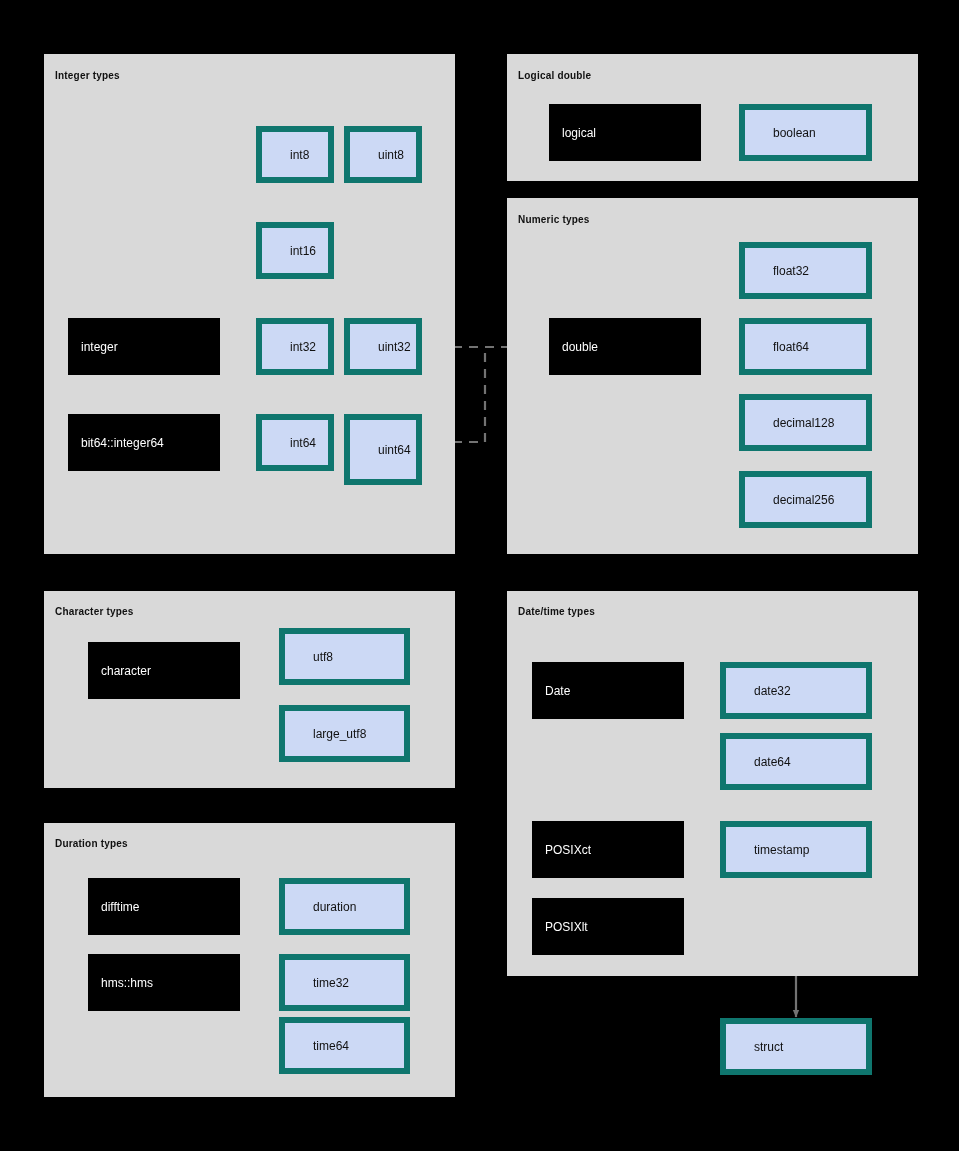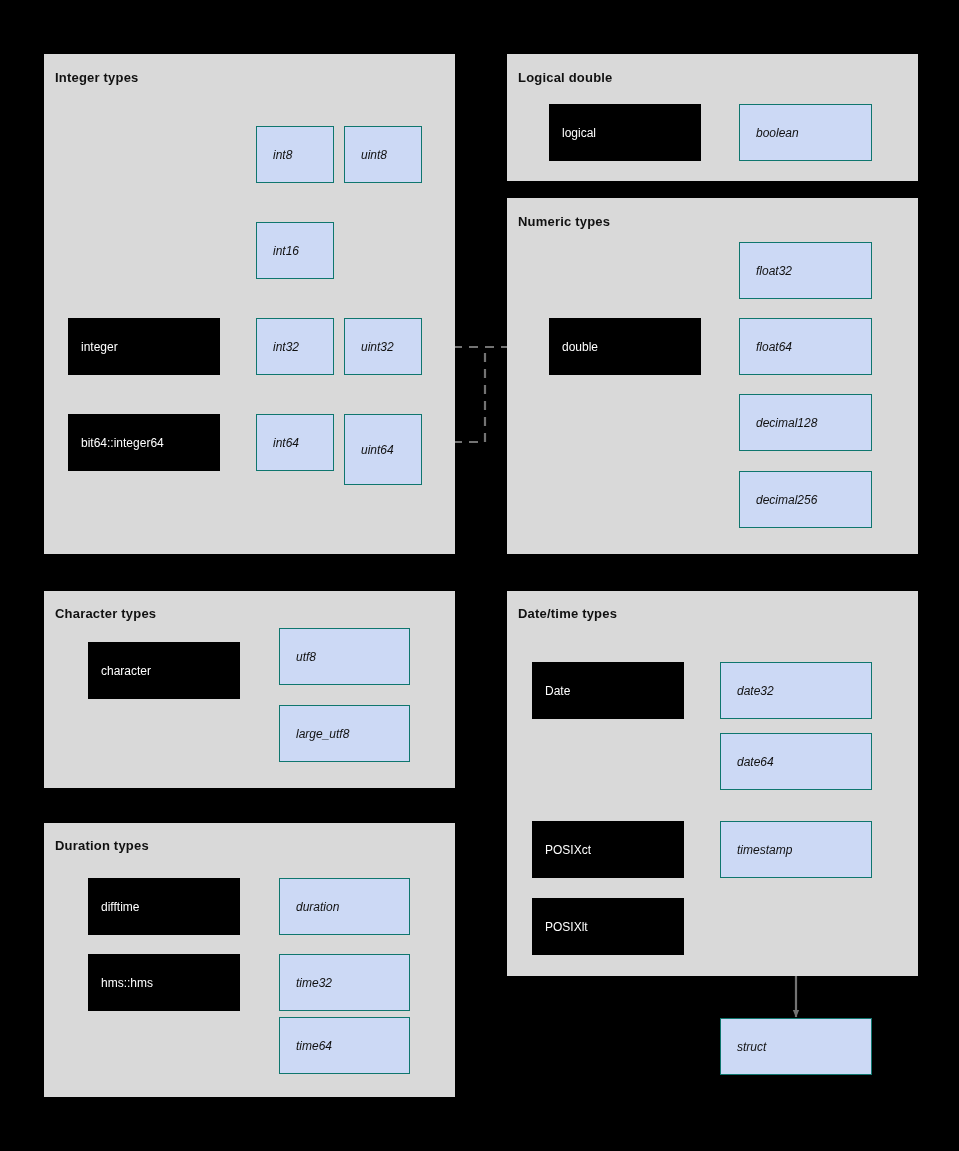--- a/index.html
+++ b/index.html
@@ -17,21 +17,21 @@
     background: #000000;
     overflow: hidden;
   }
   .panel {
     position: absolute;
     background: #d9d9d9;
     box-sizing: border-box;
   }
   .panel-title {
     position: absolute;
-    font-size: 13px;
+    font-size: 10px;
     font-weight: bold;
     color: #111111;
     letter-spacing: 0.2px;
     white-space: nowrap;
   }
   .node {
     position: absolute;
     box-sizing: border-box;
     display: flex;
     align-items: center;
@@ -41,23 +41,22 @@
   }
   .node.dark {
     background: #000000;
     color: #ffffff;
     border: 1px solid #000000;
     padding-left: 12px;
   }
   .node.blue {
     background: #ccd9f5;
     color: #111111;
-    border: 1px solid #0f766e;
-    padding-left: 16px;
-    font-style: italic;
+    border: 6px solid #0f766e;
+    padding-left: 28px;
   }
   .svg-layer {
     position: absolute;
     left: 0;
     top: 0;
     width: 959px;
     height: 1151px;
     pointer-events: none;
     overflow: visible;
   }

